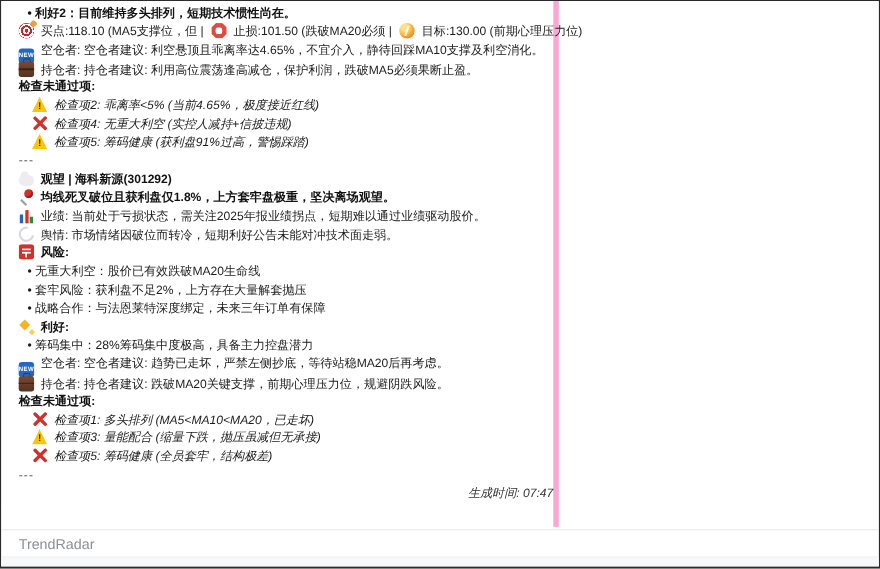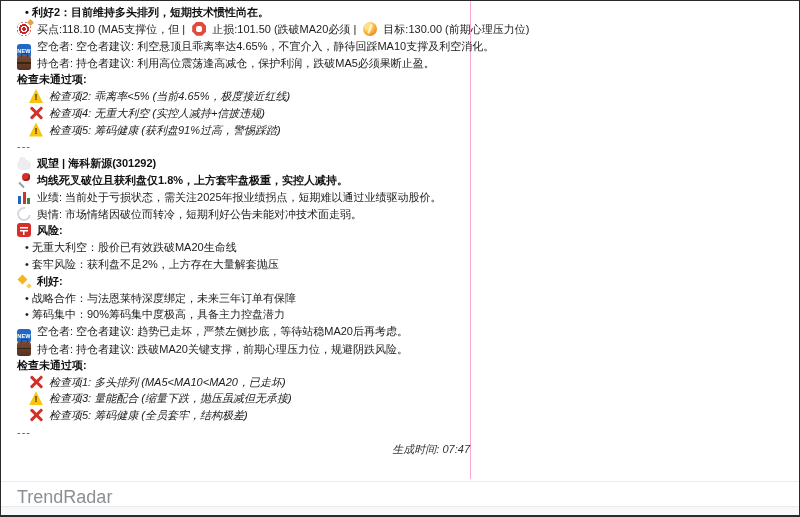--- a/index.html
+++ b/index.html
@@ -1,18 +1,18 @@
 <!DOCTYPE html>
 <html><head>
 <meta charset="utf-8">
 <style>
   html,body{margin:0;padding:0;background:#fff;}
   body{width:800px;height:517px;position:relative;font-family:"Liberation Sans","DejaVu Sans",sans-serif;}
   .page{position:absolute;inset:0;background:#fff;border:1px solid #2a2a2a;border-bottom-width:2px;box-sizing:border-box;overflow:hidden;}
-  .content{position:absolute;top:0;left:0;width:470px;height:478px;padding:3px 0 0 16px;box-sizing:border-box;border-right:1px solid #f9a8d4;}
+  .content{position:absolute;top:0;left:0;width:507px;height:478px;padding:3px 0 0 16px;box-sizing:border-box;border-right:5px solid #f9a8d4;}
   .line{height:16.8px;line-height:16.8px;font-size:11px;color:#1c1c1c;white-space:nowrap;}
   .b{font-weight:bold;color:#111;}
   .semib{font-weight:400;}
   .indent1{padding-left:8px;}
   .check{padding-left:12px;font-style:italic;}
   .divider{color:#555;letter-spacing:1px;font-size:11px;}
   .meta{font-style:italic;color:#333;text-align:right;}
   
   .ic{display:inline-block;width:14px;height:14px;vertical-align:-3px;margin-right:6px;position:relative;}
   .ic.mid{margin-left:4px;}
@@ -35,21 +35,21 @@
   .ic-cloud::before{content:"";position:absolute;left:2px;top:-3px;width:7px;height:7px;border-radius:50%;background:#ececf1;}
   .ic-pin::before{content:"";position:absolute;right:1px;top:0;width:8px;height:8px;border-radius:50%;background:#d3302a;box-shadow:inset -1.5px -1.5px 0 #9e1f1b;}
   .ic-pin::after{content:"";position:absolute;left:1px;bottom:1px;width:7px;height:2px;background:#9aa0a6;transform:rotate(45deg);}
   .ic-chart{background:#fff;background-image:linear-gradient(#2166c0,#2166c0),linear-gradient(#d3302a,#d3302a),linear-gradient(#2e8b3d,#2e8b3d);background-repeat:no-repeat;background-size:3px 8px,3px 12px,3px 6px;background-position:1px bottom,5.5px bottom,10px bottom;}
   .ic-crescent{width:10px;height:10px;border:2px solid #d8d8de;border-radius:50%;border-right-color:transparent;transform:rotate(-35deg);background:#fff;}
   .ic-risk{background:#d3302a;border-radius:3px;background-image:linear-gradient(#fff,#fff),linear-gradient(#fff,#fff),linear-gradient(#fff,#fff);background-repeat:no-repeat;background-size:8px 1.5px,8px 1.5px,1.5px 5px;background-position:3px 4px,3px 7px,6px 7px;}
   .ic-spark::before{content:"";position:absolute;left:2px;top:2px;width:7px;height:7px;background:#f6b51e;transform:rotate(45deg);}
   .ic-spark::after{content:"";position:absolute;right:0;bottom:0;width:4px;height:4px;background:#f9cf57;transform:rotate(45deg);}
   
   .footer-sep{position:absolute;left:0;right:0;top:480px;border-top:1px solid #ebebee;}
-  .brand{position:absolute;left:16px;top:486px;font-size:18px;color:#8a9095;}
+  .brand{position:absolute;left:16px;top:486px;font-size:13px;color:#8a9095;}
   .footer-sep2{position:absolute;left:0;right:0;top:505px;border-top:1px solid #ebebee;}
   .footer-band{position:absolute;left:0;right:0;top:506px;bottom:0;background:#f7f8f9;}
 </style>
 </head>
 <body>
 
 <div class="page">
   <div class="content">
 
     <div class="line b indent1">• 利好2：目前维持多头排列，短期技术惯性尚在。</div>
@@ -80,42 +80,42 @@
       <span class="ic ic-warn"></span><span>检查项5: 筹码健康 (获利盘91%过高，警惕踩踏)</span>
     </div>
 
     <div class="line divider">---</div>
 
     <div class="line b">
       <span class="ic ic-cloud"></span><span>观望 | 海科新源(301292)</span>
     </div>
 
     <div class="line b">
-      <span class="ic ic-pin"></span><span>均线死叉破位且获利盘仅1.8%，上方套牢盘极重，实控人减持。</span>
+      <span class="ic ic-pin"></span><span>均线死叉破位且获利盘仅1.8%，上方套牢盘极重，坚决离场观望。</span>
     </div>
 
     <div class="line">
       <span class="ic ic-chart"></span><span>业绩: 当前处于亏损状态，需关注2025年报业绩拐点，短期难以通过业绩驱动股价。</span>
     </div>
 
     <div class="line">
       <span class="ic ic-crescent"></span><span>舆情: 市场情绪因破位而转冷，短期利好公告未能对冲技术面走弱。</span>
     </div>
 
     <div class="line b">
       <span class="ic ic-risk"></span><span>风险:</span>
     </div>
     <div class="line indent1">• 无重大利空：股价已有效跌破MA20生命线</div>
     <div class="line indent1">• 套牢风险：获利盘不足2%，上方存在大量解套抛压</div>
 
+    <div class="line indent1">• 战略合作：与法恩莱特深度绑定，未来三年订单有保障</div>
     <div class="line b">
       <span class="ic ic-spark"></span><span>利好:</span>
     </div>
-    <div class="line indent1">• 战略合作：与法恩莱特深度绑定，未来三年订单有保障</div>
-    <div class="line indent1">• 筹码集中：90%筹码集中度极高，具备主力控盘潜力</div>
+    <div class="line indent1">• 筹码集中：28%筹码集中度极高，具备主力控盘潜力</div>
 
 
     <div class="line">
       <span class="ic ic-new">NEW</span><span>空仓者: 空仓者建议: 趋势已走坏，严禁左侧抄底，等待站稳MA20后再考虑。</span>
     </div>
 
     <div class="line">
       <span class="ic ic-case"></span><span>持仓者: 持仓者建议: 跌破MA20关键支撑，前期心理压力位，规避阴跌风险。</span>
     </div>
 

